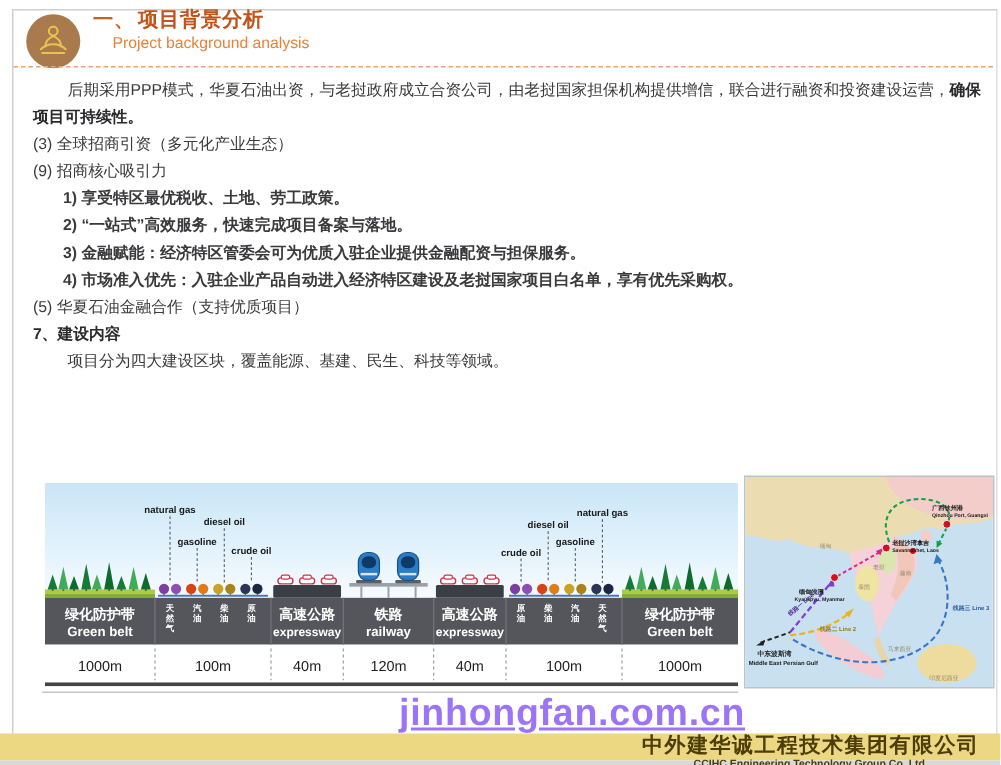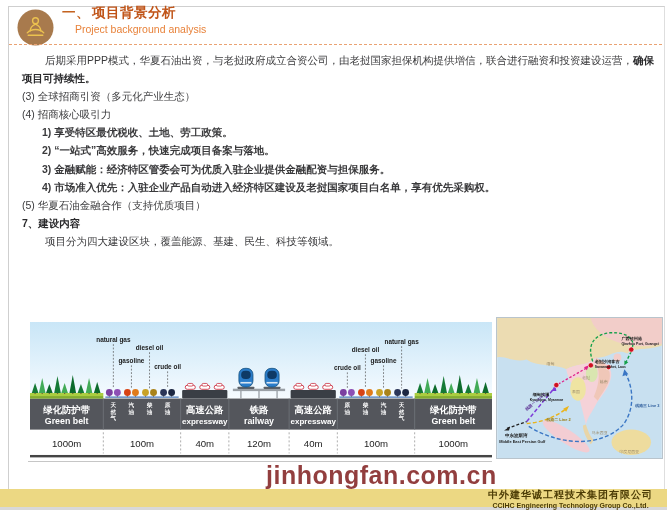--- a/index.html
+++ b/index.html
@@ -23,25 +23,25 @@
   .body-text .p{text-indent:23px;}
   .body-text .n{padding-left:33px;font-weight:bold;}
   .body-text .b{font-weight:bold;color:#2a2a2c;}
   
   .diagram{position:absolute;left:30px;top:322px;width:462px;height:137px;}
   .diagram-shadow{position:absolute;left:28px;top:461px;width:464px;border-top:1px solid #c6c6c6;}
   
   .mapbox{position:absolute;left:496px;top:317px;width:167px;height:142px;border:1px solid #b9c4cc;box-sizing:border-box;}
   
   .watermark{position:absolute;left:266px;top:461px;font-size:25px;font-weight:bold;
-    color:#7f1d1d;opacity:.85;letter-spacing:.5px;z-index:1;}
+    color:#8b5cf6;opacity:.85;letter-spacing:.5px;z-index:1;text-decoration:underline;}
   
   .footer-bar{position:absolute;left:0;top:489px;width:667px;height:18px;background:#ecd883;z-index:2;}
   .footer-text{position:absolute;right:14px;top:488px;z-index:3;text-align:center;color:#4d3d06;}
-  .footer-cn{font-size:10px;font-weight:bold;letter-spacing:1px;}
+  .footer-cn{font-size:14px;font-weight:bold;letter-spacing:1px;}
   .footer-en{font-size:7px;font-weight:bold;margin-top:0px;}
   .bottom-strip{position:absolute;left:0;top:507px;width:667px;height:3px;background:#d8d8d8;z-index:2;}
   svg text{font-family:"Liberation Sans","DejaVu Sans",sans-serif;}
 </style>
 </head>
 <body>
 
 <div class="frame"></div>
 
 <svg class="logo" viewBox="0 0 38 38">
@@ -56,21 +56,21 @@
 </svg>
 <div class="title-block">
   <div class="title-line"><span class="title-num">一、</span><span>项目背景分析</span></div>
   <div class="subtitle">Project background analysis</div>
 </div>
 <div class="header-dash"></div>
 
 <div class="body-text">
   <p class="p"><span>后期采用PPP模式，华夏石油出资，与老挝政府成立合资公司，由老挝国家担保机构提供增信，联合进行融资和投资建设运营，</span><span class="b">确保项目可持续性。</span></p>
   <p>(3) 全球招商引资（多元化产业生态）</p>
-  <p>(4) 招商核心吸引力</p>
+  <p>(9) 招商核心吸引力</p>
   <p class="n">1) 享受特区最优税收、土地、劳工政策。</p>
   <p class="n">2) “一站式”高效服务，快速完成项目备案与落地。</p>
   <p class="n">3) 金融赋能：经济特区管委会可为优质入驻企业提供金融配资与担保服务。</p>
   <p class="n">4) 市场准入优先：入驻企业产品自动进入经济特区建设及老挝国家项目白名单，享有优先采购权。</p>
   <p>(5) 华夏石油金融合作（支持优质项目）</p>
   <p class="b">7、建设内容</p>
   <p class="p">项目分为四大建设区块，覆盖能源、基建、民生、科技等领域。</p>
 </div>
 
 <svg class="diagram" id="diagram-svg" viewBox="0 0 460 136" preserveAspectRatio="none">

